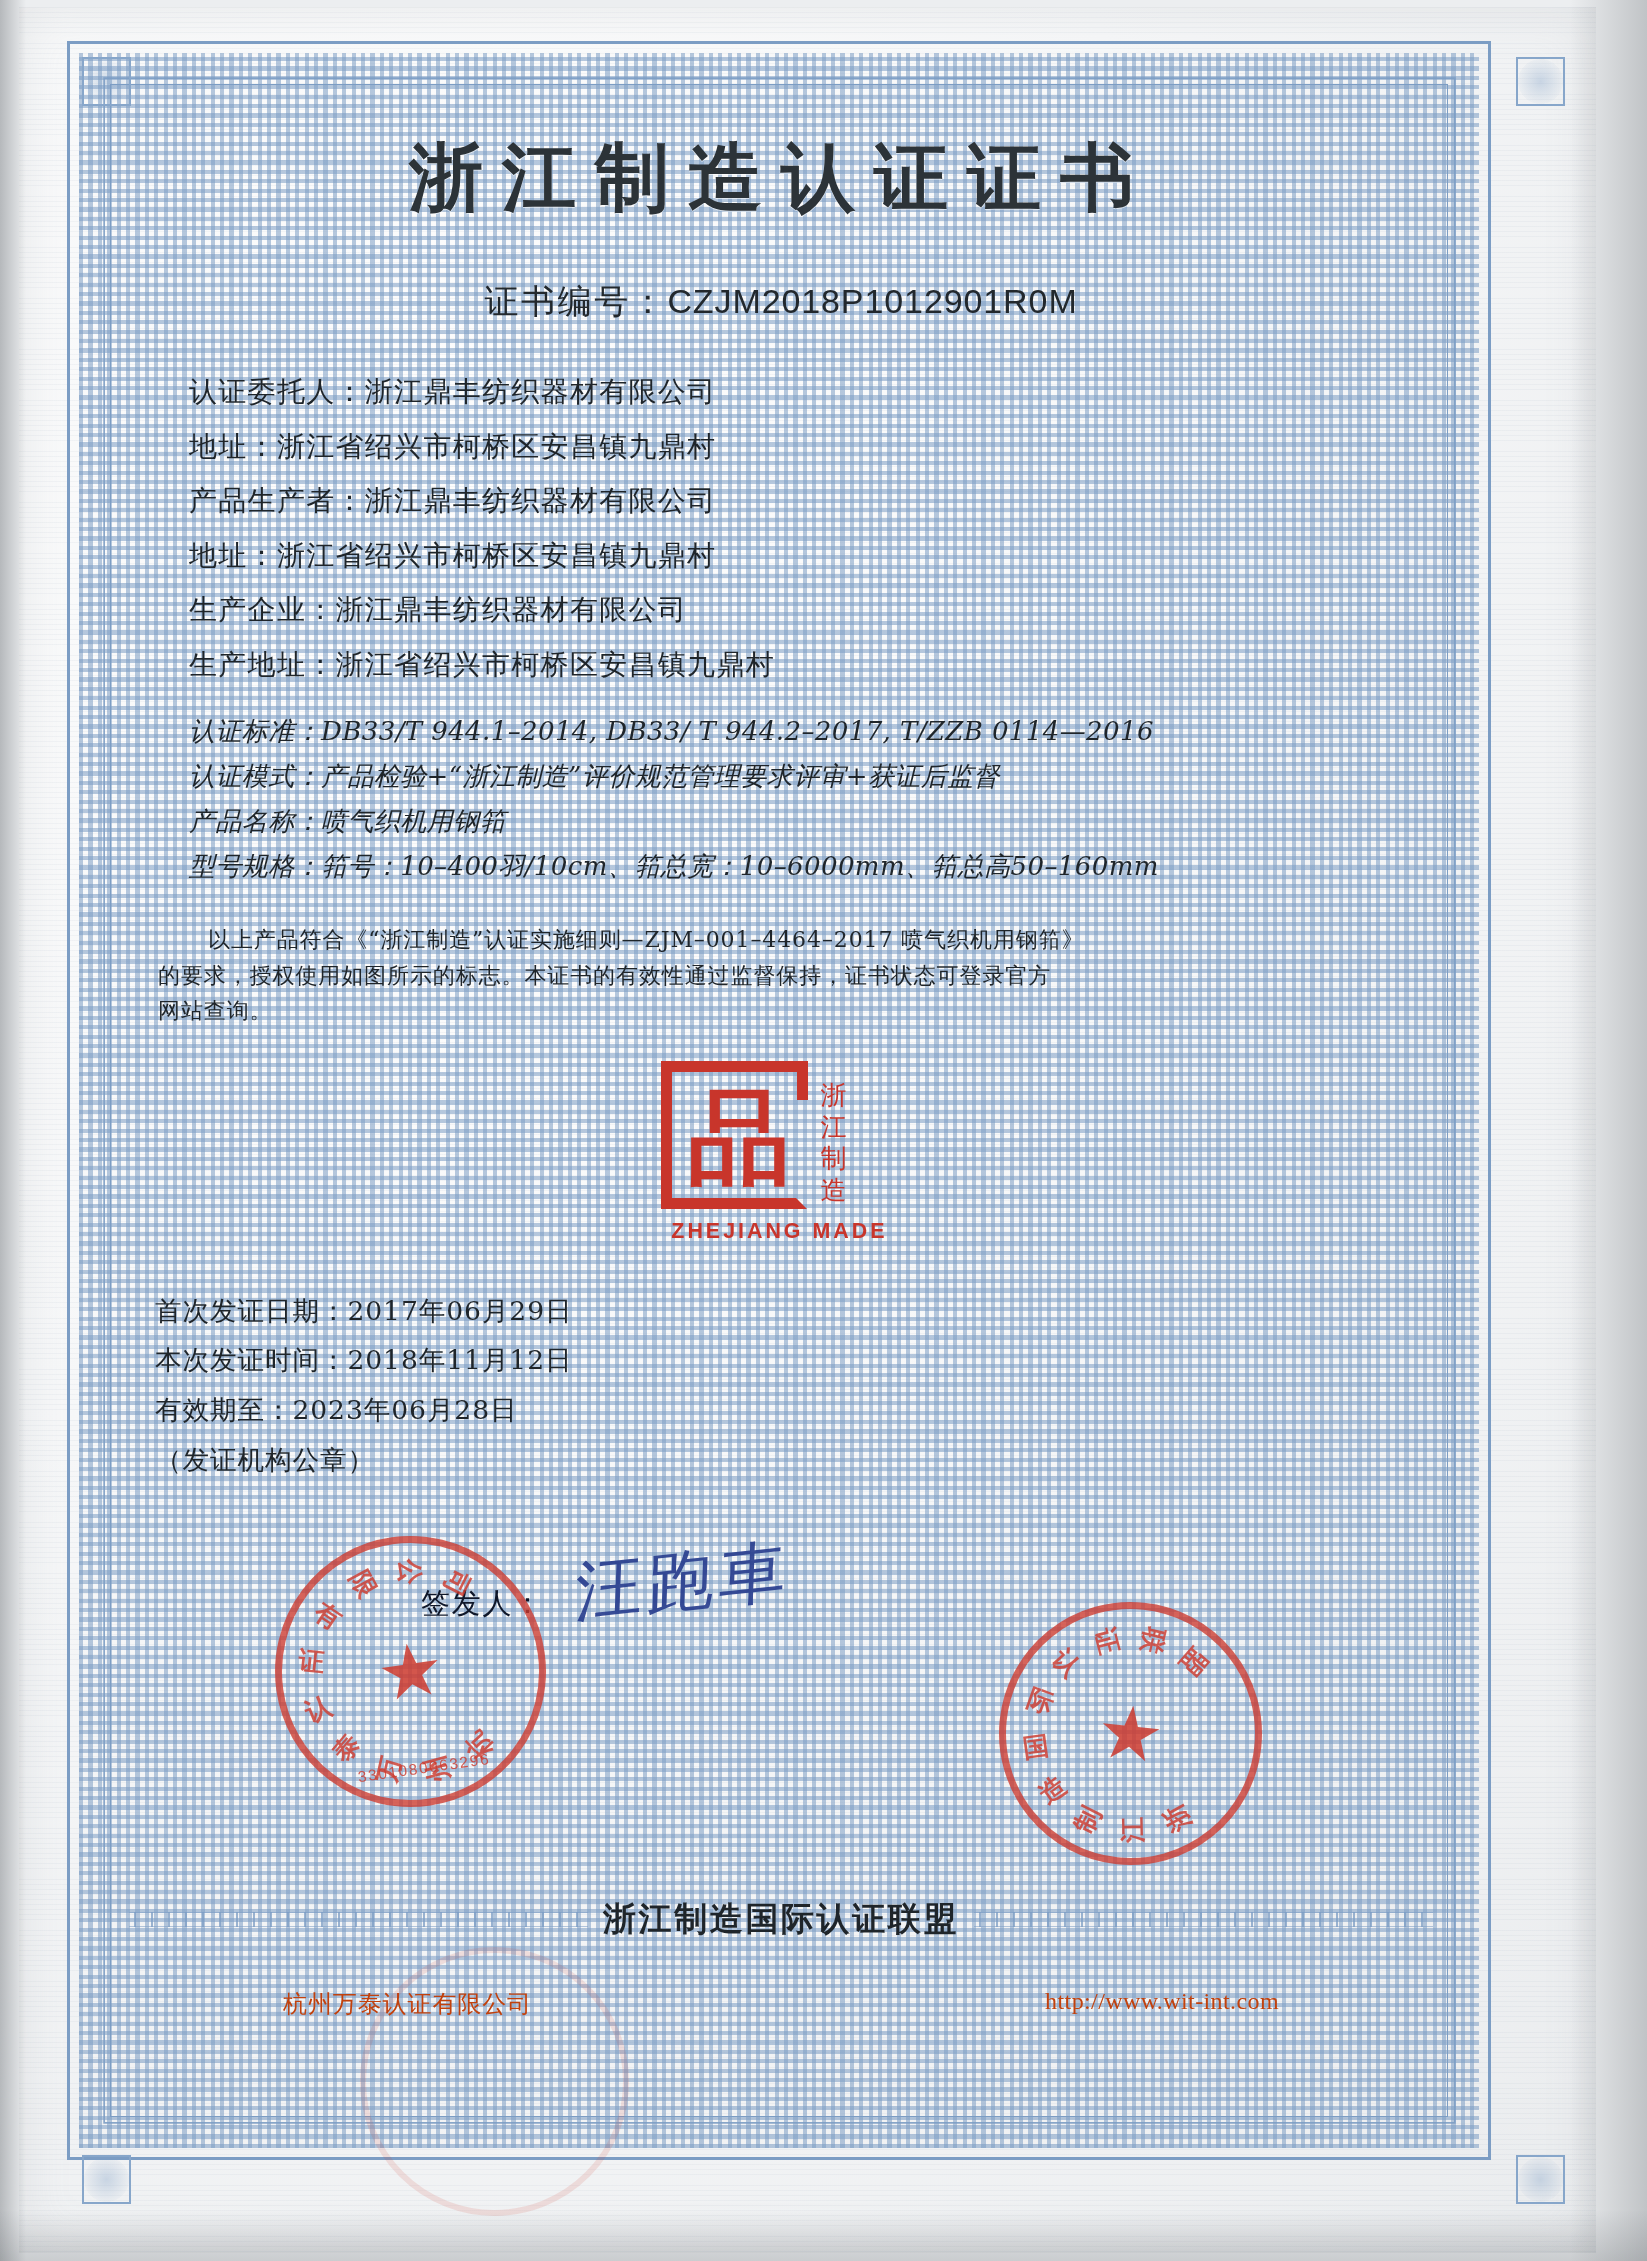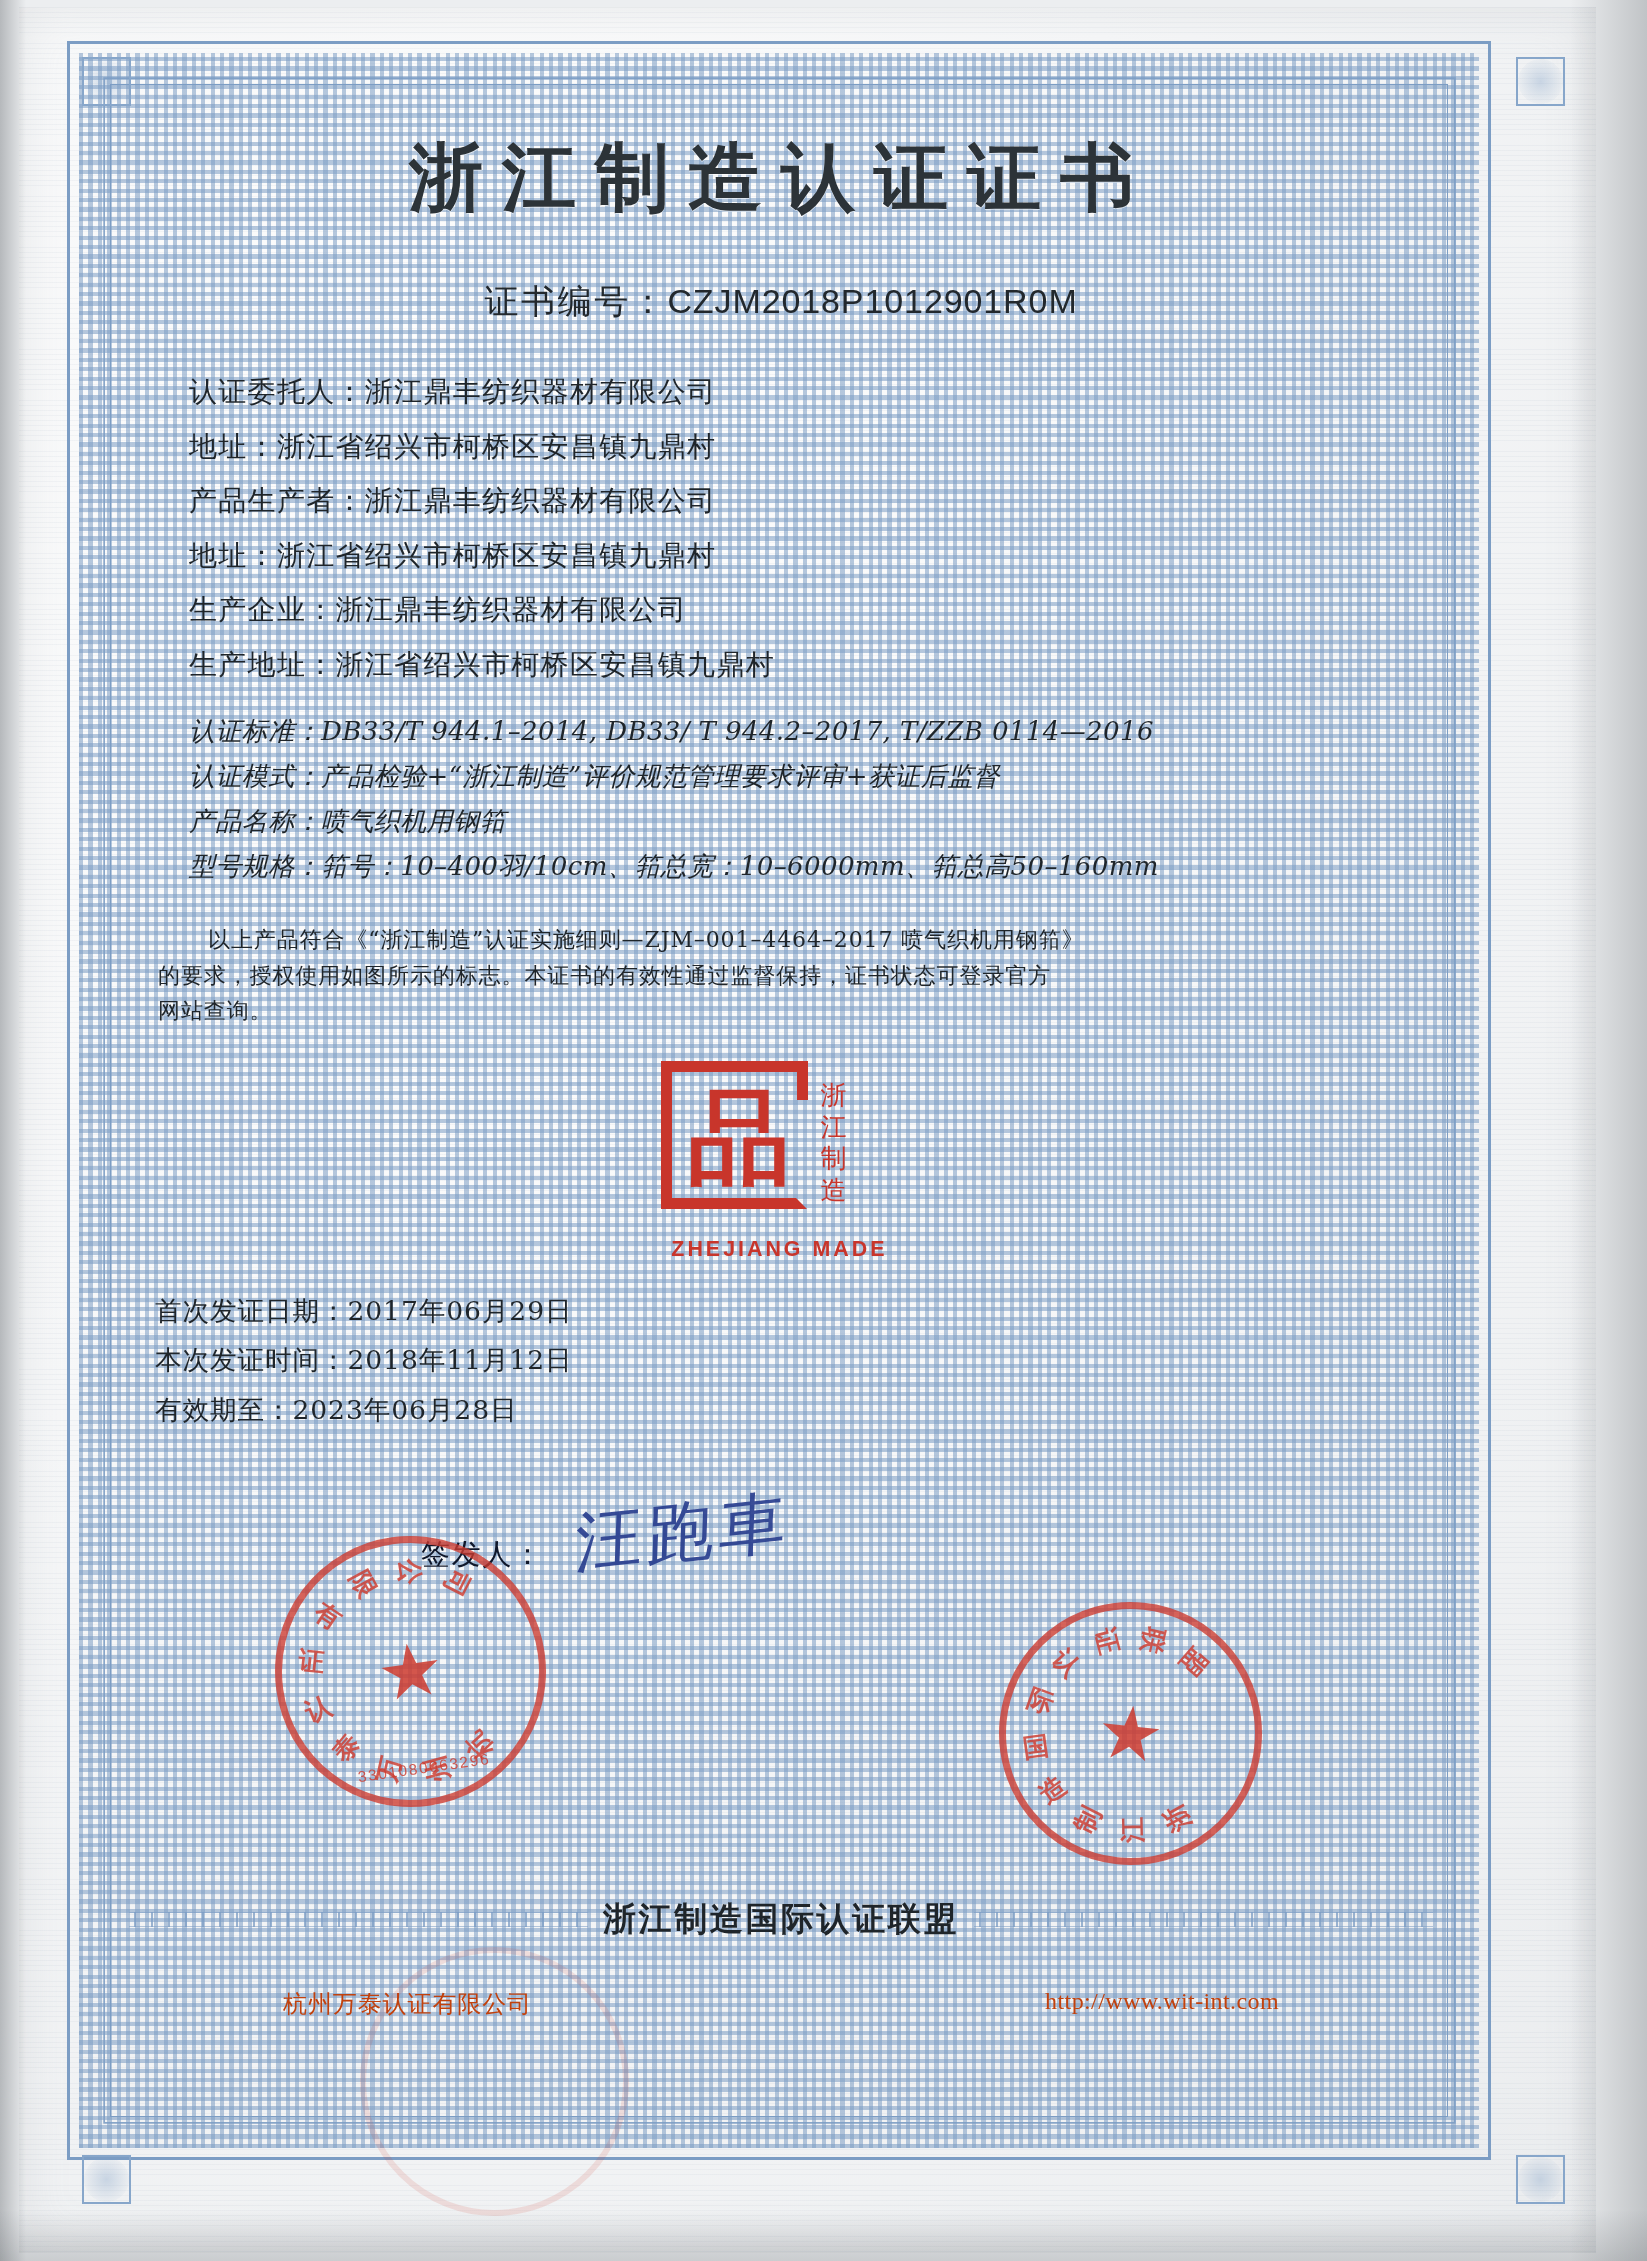--- a/index.html
+++ b/index.html
@@ -221,21 +221,21 @@
     left: 168px; top: 22px;
     color: #c8352b;
     font-family: "DejaVu Serif", serif;
     font-size: 26px;
     line-height: 1.22;
     letter-spacing: 1.7px;
     width: 29px;
   }
   .logo-en {
     position: absolute;
-    left: 6.9px; top: 179px;
+    left: 6.9px; top: 161px;
     width: 240px;
     text-align: center;
     color: #c8352b;
     font-family: "Liberation Sans", sans-serif;
     font-size: 21.4px;
     letter-spacing: 3px;
     font-weight: 600;
   }
 
   
@@ -464,20 +464,21 @@
     <div class="dates">
       <div class="field-row">
         <span>首次发证日期：</span><span>2017年06月29日</span>
       </div>
       <div class="field-row">
         <span>本次发证时间：</span><span>2018年11月12日</span>
       </div>
       <div class="field-row">
         <span>有效期至：</span><span>2023年06月28日</span>
       </div>
+      <div class="field-row seal-note">（发证机构公章）</div>
     </div>
 
     <div class="sign-area">
       <div class="sign-label">签发人：</div>
       <div class="signature">汪跑車</div>
     </div>
 
     <div class="footer">
       <div class="footer-rule">
         <div class="orn"></div>

